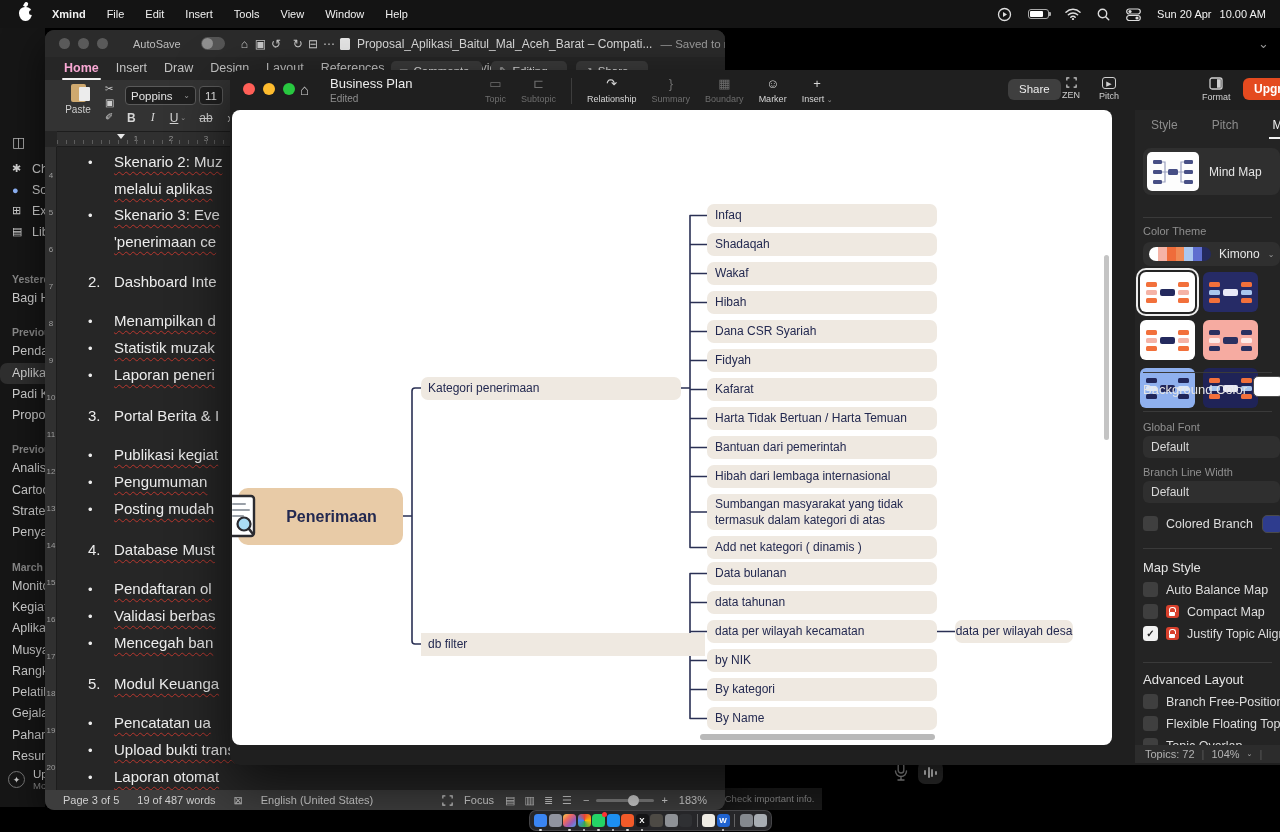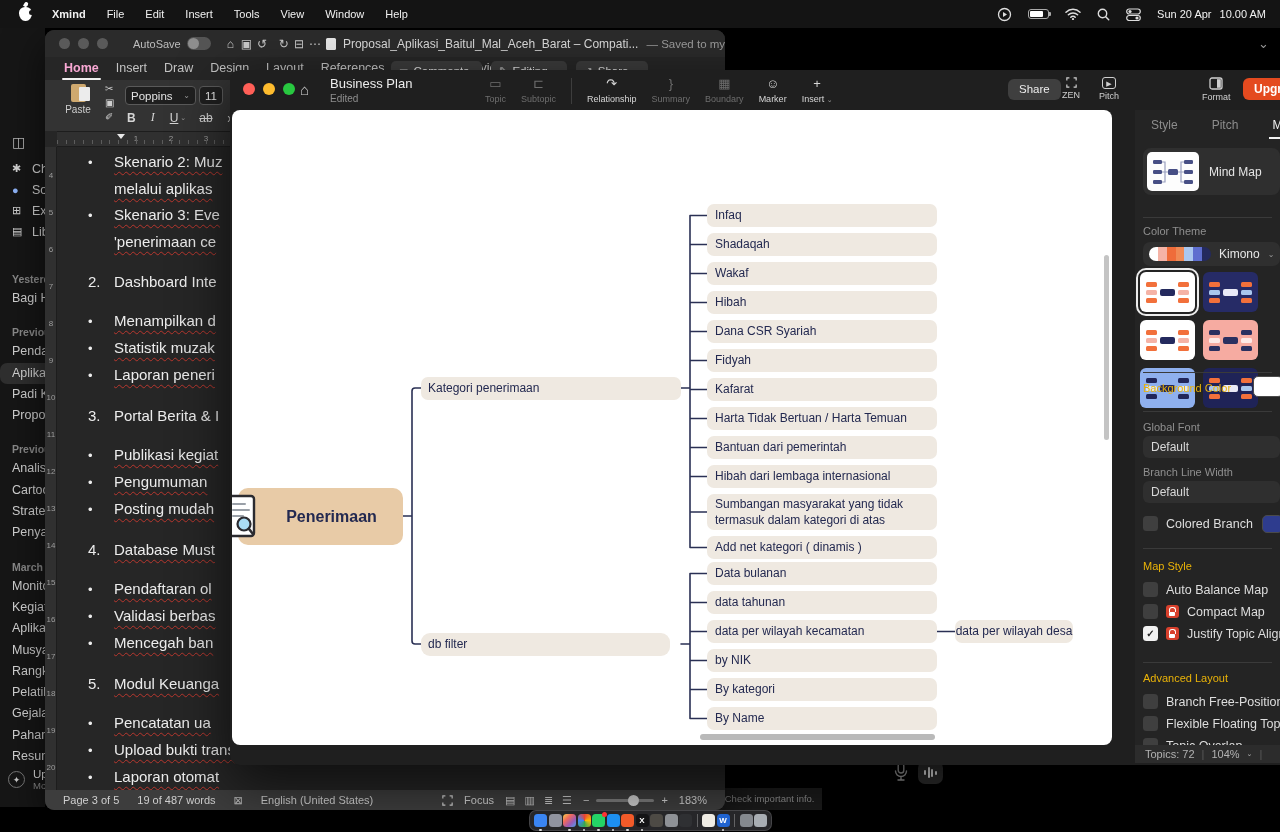--- a/index.html
+++ b/index.html
@@ -39,21 +39,21 @@
   .cg-footer{position:absolute;left:712px;top:788px;width:110px;height:22px;background:#1b1b1b;color:#8d8d8d;font-size:9.5px;line-height:22px;text-align:center;z-index:1;white-space:nowrap}
   .frag-mic{position:absolute;left:893px;top:762px;z-index:1}
   .frag-wave{position:absolute;left:918px;top:761px;width:25px;height:23px;background:#2e2e2e;border-radius:7px;display:flex;align-items:center;justify-content:center;gap:1.5px;z-index:1}
   .frag-wave i{width:2px;background:#e8e8e8;border-radius:1px}
 
   
   .word{position:absolute;left:45px;top:30px;width:680px;height:780px;background:#262626;border-radius:9px;box-shadow:0 14px 40px rgba(0,0,0,.6);z-index:5;overflow:hidden}
   .w-titlebar{position:absolute;left:0;top:0;width:100%;height:27px;background:#2b2b2b;display:flex;align-items:center}
   .w-dots{display:flex;gap:8px;padding-left:14px}
   .w-dot{width:11px;height:11px;border-radius:50%;background:#5a5a5a}
-  .w-autosave{display:flex;align-items:center;gap:6px;margin-left:25px;font-size:11px;color:#bdbdbd}
+  .w-autosave{display:flex;align-items:center;gap:20px;margin-left:25px;font-size:11px;color:#bdbdbd}
   .w-toggle{width:24px;height:13px;background:#555;border-radius:7px;position:relative}
   .w-toggle::before{content:"";position:absolute;left:1px;top:1px;width:11px;height:11px;border-radius:50%;background:#8f8f8f}
   .w-tbicons{display:flex;gap:14px;margin-left:16px;color:#c9c9c9;font-size:12px}
   .w-tbicons .caret{font-size:8px;color:#9a9a9a;margin-left:-9px}
   .w-docico{width:10px;height:12px;background:#e6e6e6;border-radius:1.5px;margin-left:14px;flex:none}
   .w-fname{font-size:12px;color:#d9d9d9;margin-left:7px;white-space:nowrap}
   .w-saved{font-size:11.5px;color:#9b9b9b;margin-left:8px;white-space:nowrap}
   .w-tabs{position:absolute;left:0;top:27px;width:100%;height:23px;display:flex;align-items:center;gap:17px;padding-left:19px;font-size:12.5px;color:#c3c3c3}
   .w-tab{position:relative;line-height:23px}
   .w-tab.active{color:#f9a8d4;font-weight:bold}
@@ -119,41 +119,41 @@
   .x-share{position:absolute;left:778px;top:9px;height:21px;background:#3f3f3f;border-radius:6px;padding:0 11px;font-size:11.5px;color:#ececec;line-height:21px}
   .x-mini{position:absolute;top:7px;display:flex;flex-direction:column;align-items:center;color:#cfcfcf}
   .x-mini .tl{font-size:9px;margin-top:2px}
   .x-pitch-ic{width:14px;height:12px;border:1.4px solid #cfcfcf;border-radius:3px;display:flex;align-items:center;justify-content:center;font-size:7px;line-height:1}
   .x-upgrade{position:absolute;left:1013px;top:8px;height:22px;background:#e44a1f;border-radius:6px;padding:0 11px;font-size:12px;font-weight:bold;color:#fff;line-height:22px;white-space:nowrap}
   .x-canvas{position:absolute;left:2px;top:40px;width:880px;height:635px;background:#fff;border-radius:8px;overflow:hidden}
   .x-svg{position:absolute;left:0;top:0}
   .x-root{position:absolute;left:6px;top:378px;width:165px;height:57px;background:#e8cba7;border-radius:10px;display:flex;align-items:center;justify-content:center;padding-left:22px;font-size:16px;font-weight:bold;color:#232950}
   .x-sticker{position:absolute;left:-6px;top:384px;z-index:2}
   .x-b1{position:absolute;left:189px;top:267px;width:260px;height:23px;background:#efe9e1;border-radius:7px;font-size:12px;font-weight:500;color:#232950;line-height:23px;padding-left:7px}
-  .x-b2{position:absolute;left:189px;top:523px;width:249px;height:23px;background:#efe9e1;border-radius:9px;font-size:12px;font-weight:500;color:#232950;line-height:23px;padding-left:7px}
+  .x-b2{position:absolute;left:189px;top:523px;width:284px;height:23px;background:#efe9e1;border-radius:0;font-size:12px;font-weight:500;color:#232950;line-height:23px;padding-left:7px}
   .x-stack1{position:absolute;left:475px;top:94px;width:230px;display:flex;flex-direction:column;gap:6px}
   .x-stack2{position:absolute;left:475px;top:452px;width:230px;display:flex;flex-direction:column;gap:6px}
   .mnode{height:23px;background:#efe9e1;border-radius:7px;font-size:12px;font-weight:500;color:#232950;line-height:23px;padding:0 8px;white-space:nowrap;overflow:hidden}
   .mnode.two{height:36px;white-space:normal;line-height:16px;padding-top:2px}
   .x-desa{position:absolute;left:723px;top:510px;width:118px;height:23px;background:#efe9e1;border-radius:7px;font-size:12px;font-weight:500;color:#232950;line-height:23px;text-align:center;white-space:nowrap}
   .x-vscroll{position:absolute;left:872px;top:145px;width:5px;height:185px;background:#c4c4c4;border-radius:3px}
   .x-hscroll{position:absolute;left:468px;top:624px;width:235px;height:6px;background:#b9b9b9;border-radius:3px}
 
   
   .x-panel{position:absolute;left:905px;top:40px;width:145px;height:635px;background:#242424;overflow:hidden;color:#dcdcdc}
   .p-tabs{position:absolute;left:0;top:8px;width:100%;display:flex;gap:34px;padding-left:16px;font-size:12px;color:#8d8d8d}
   .p-tab{position:relative;padding-bottom:7px;white-space:nowrap}
   .p-tab.active{color:#f2f2f2}
   .p-tab.active::after{content:"";position:absolute;left:-3px;right:-3px;bottom:0;height:2px;background:#f2f2f2}
   .p-card{position:absolute;left:8px;top:38px;width:137px;height:47px;background:#2f2f2f;border-radius:8px;display:flex;align-items:center;gap:10px;padding-left:4px}
   .p-card-thumb{width:52px;height:39px;background:#fdfdfd;border-radius:5px;flex:none;display:flex;align-items:center;justify-content:center}
   .p-card-label{font-size:12px;color:#e5e5e5;white-space:nowrap}
   .p-div{position:absolute;left:8px;width:129px;height:1px;background:#3a3a3a}
   .p-label{position:absolute;left:8px;font-size:11px;color:#8f8f8f;white-space:nowrap}
-  .p-sec{position:absolute;left:8px;font-size:11px;color:#eab308;white-space:nowrap}
+  .p-sec{position:absolute;left:8px;font-size:13px;color:#e5e5e5;white-space:nowrap}
   .p-kimono{position:absolute;left:8px;top:132px;width:137px;height:24px;background:#2f2f2f;border-radius:7px;display:flex;align-items:center;gap:8px;padding:0 6px}
   .p-strip{width:62px;height:14px;border-radius:7px;overflow:hidden;display:flex;flex:none}
   .p-strip span{flex:1;height:100%}
   .p-kname{font-size:12px;color:#e6e6e6}
   .p-caret{font-size:8px;color:#9a9a9a;margin-left:auto}
   .p-thumbs{position:absolute;left:5px;top:162px;width:176px;display:flex;flex-wrap:wrap;gap:8px}
   .thumb{width:55px;height:40px;border-radius:6px;display:flex;align-items:center;justify-content:center;gap:3px;background:#fff}
   .thumb .col{display:flex;flex-direction:column;gap:3px}
   .thumb .bar{width:11px;height:5px;border-radius:1.5px}
   .thumb .cbar{width:15px;height:7px;border-radius:2px}

